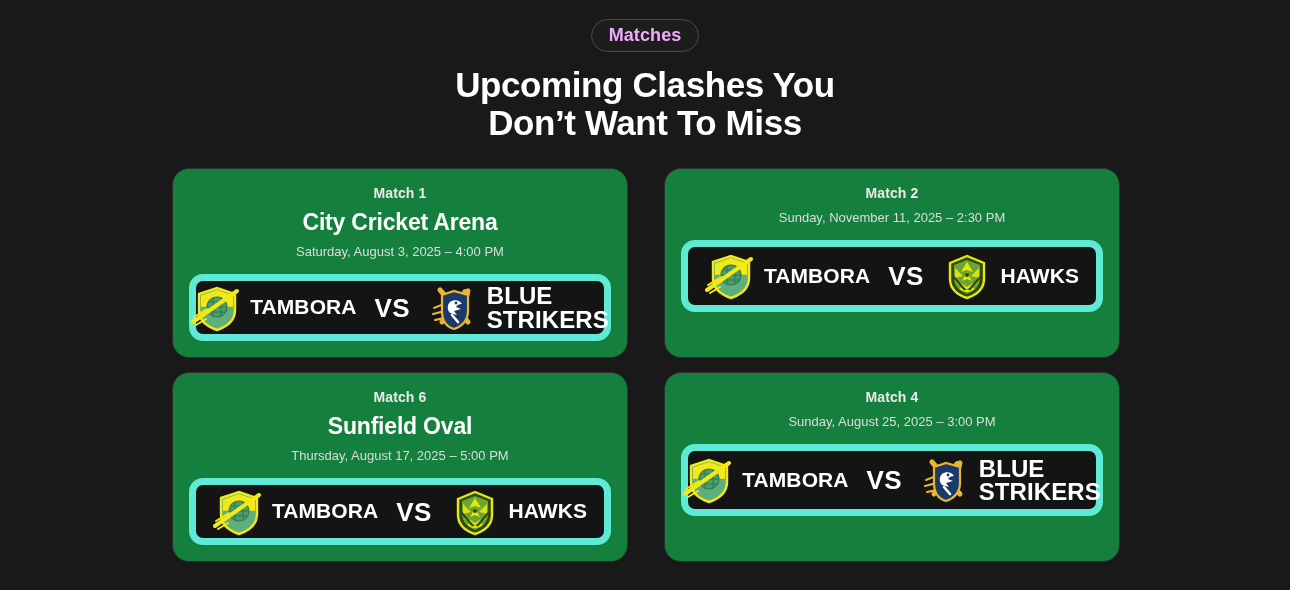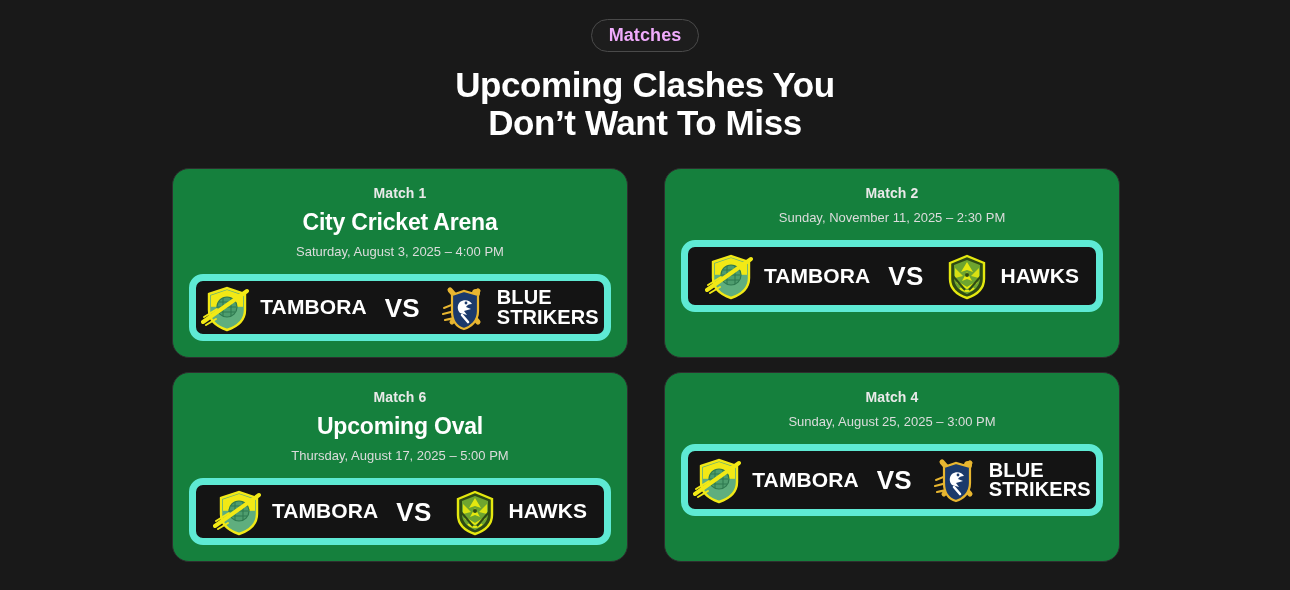--- a/index.html
+++ b/index.html
@@ -120,21 +120,21 @@
   .team-name {
     font-size: 21px;
     font-weight: 800;
     letter-spacing: 0.1px;
     color: #ffffff;
     line-height: 0.97;
     white-space: pre-line;
     text-align: left;
   }
   .team-name.two-line {
-    font-size: 20px;
+    font-size: 24px;
     line-height: 0.97;
   }
   .vs-text {
     font-size: 26px;
     font-weight: 800;
     color: #ffffff;
     letter-spacing: 0.2px;
     margin: 4px 18px;
     line-height: 1;
   }
@@ -245,21 +245,21 @@
               <circle cx="26" cy="25" r="2" fill="#2d4a14"></circle>
             </svg>
           </span>
           <span class="team-name">HAWKS</span>
         </div>
       </div>
     </div>
 
     <div class="card">
       <div class="match-label">Match 6</div>
-      <div class="venue">Upcoming Oval</div>
+      <div class="venue">Sunfield Oval</div>
       <div class="datetime">Thursday, August 17, 2025 – 5:00 PM</div>
       <div class="vs-panel">
         <div class="team">
           <span class="logo">
             <svg viewBox="0 0 52 52" width="52" height="52">
               <path d="M8 12 L26 6 L44 12 L44 28 C44 39 35 45 26 48 C17 45 8 39 8 28 Z" fill="#5fae7e"></path>
               <path d="M10 13.5 L26 8 L42 13.5 L42 24 L10 24 Z" fill="#f2e916"></path>
               <path d="M8 12 L26 6 L44 12 L44 28 C44 39 35 45 26 48 C17 45 8 39 8 28 Z" fill="none" stroke="#f2e916" stroke-width="2.4"></path>
               <path d="M10 24 L42 24" stroke="#f2e916" stroke-width="1.6"></path>
               <circle cx="26" cy="25" r="10" fill="#4e9d6e"></circle>

